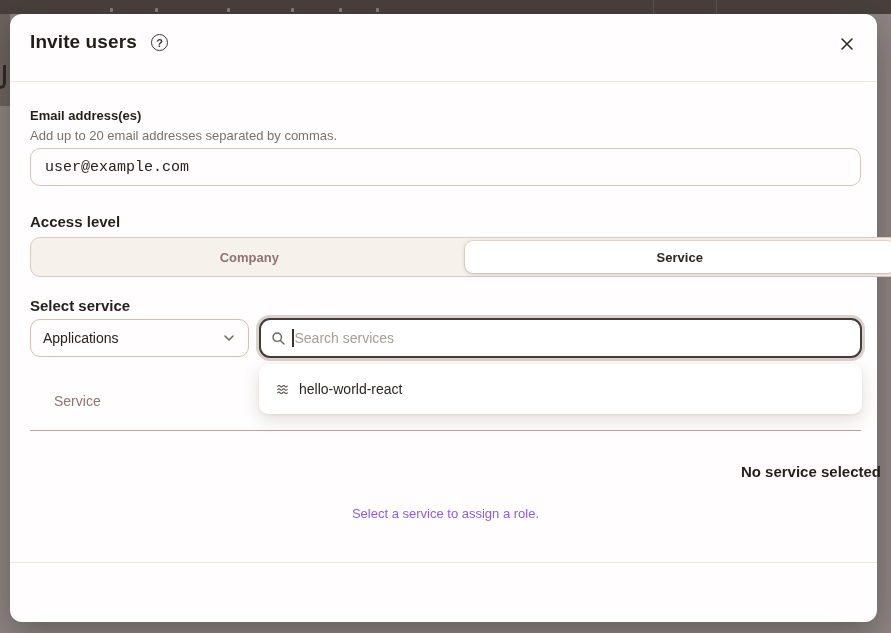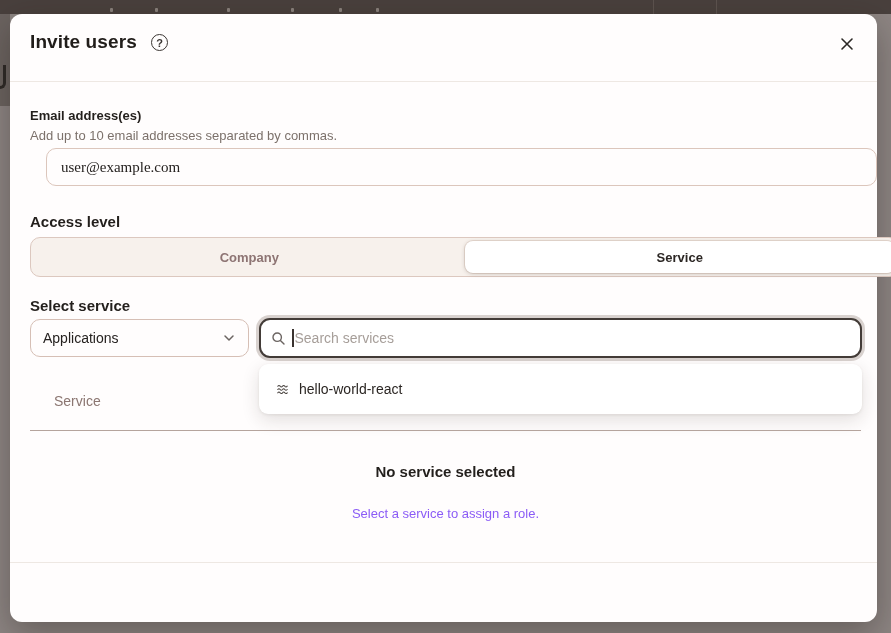--- a/index.html
+++ b/index.html
@@ -21,22 +21,22 @@
   .modal-title { position:absolute; left:20px; top:17px; font-size:19px; font-weight:700; color:#211d1a; letter-spacing:.1px; }
   .help-icon { position:absolute; left:141px; top:20px; width:17px; height:17px; border:1.4px solid #3a3532; border-radius:50%;
                color:#3a3532; font-size:11px; font-weight:700; display:flex; align-items:center; justify-content:center; cursor:default; }
   .close-btn { position:absolute; right:20px; top:20px; width:20px; height:20px; display:flex; align-items:center; justify-content:center; cursor:pointer; }
   .header-divider { position:absolute; left:0; top:67px; width:100%; height:1px; background:#eee8e3; }
 
   .label-sm { position:absolute; left:20px; font-size:13px; font-weight:700; color:#231f1c; }
   .helper { position:absolute; left:20px; font-size:13px; color:#7c716b; }
   .label-md { position:absolute; left:20px; font-size:15px; font-weight:700; color:#231f1c; }
 
-  .email-input { position:absolute; left:36px; top:134px; width:831px; height:38px; border:1px solid #dcc6bc; border-radius:10px;
-                 background:#fffdfd; padding:0 14px; font-size:15px; color:#262220; font-family:Liberation Serif, serif; outline:none; }
+  .email-input { position:absolute; left:20px; top:134px; width:831px; height:38px; border:1px solid #dcc6bc; border-radius:10px;
+                 background:#fffdfd; padding:0 14px; font-size:15px; color:#262220; font-family:Liberation Mono, monospace; outline:none; }
 
   .segmented { position:absolute; left:20px; top:223px; width:869px; height:40px; background:#f7f1ec; border:1px solid #dcc8bf;
                border-radius:10px; display:flex; padding:3px; }
   .seg-opt { flex:1; display:flex; align-items:center; justify-content:center; font-size:13px; font-weight:700; color:#8d7473; border-radius:8px; cursor:pointer; }
   .seg-opt.selected { background:#ffffff; color:#2b2623; box-shadow:0 1px 4px rgba(60,45,38,.22), 0 0 0 1px rgba(220,200,190,.55); }
 
   .category-select { position:absolute; left:20px; top:305px; width:219px; height:38px; border:1px solid #d6bfb5; border-radius:10px;
                      background:#fffdfd; display:flex; align-items:center; padding:0 12px; cursor:pointer; }
   .category-select .val { font-size:14px; color:#262220; }
   .category-select .chev { margin-left:auto; display:flex; }
@@ -49,21 +49,21 @@
   .search-input::placeholder { color:#a69e99; }
 
   .results-panel { position:absolute; left:249px; top:350px; width:603px; height:50px; background:#ffffff; border-radius:9px;
                    box-shadow:0 6px 18px rgba(50,38,30,.14), 0 1px 3px rgba(50,38,30,.08); display:flex; align-items:center; padding:0 16px; }
   .result-item { display:flex; align-items:center; gap:9px; cursor:pointer; width:100%; height:100%; }
   .result-item .txt { font-size:14px; color:#2b2623; }
 
   .table-header { position:absolute; left:44px; top:379px; font-size:14px; color:#8b7671; }
   .table-divider { position:absolute; left:20px; top:416px; width:831px; height:1px; background:#b5a49d; }
 
-  .empty-title { position:absolute; left:0; top:449px; width:871px; text-align:center; font-size:15px; font-weight:700; color:#231f1c; }
+  .empty-title { position:absolute; left:0; top:449px; width:871px; text-align:right; font-size:15px; font-weight:700; color:#231f1c; }
   .empty-sub { position:absolute; left:0; top:492px; width:871px; text-align:center; font-size:13px; color:#8b5cf6; }
 
   .footer-divider { position:absolute; left:0; top:548px; width:100%; height:1px; background:#eee8e3; }
   .btn { position:absolute; top:564px; height:36px; border-radius:9px; font-size:14px; font-weight:700;
          display:flex; align-items:center; justify-content:center; cursor:pointer; font-family:"Liberation Sans", sans-serif; }
   .btn-cancel { left:650px; width:78px; background:#ffffff; border:1px solid #ead8cf; color:#262220; }
   .btn-send { left:746px; width:105px; background:#ded4ce; border:none; color:#a5918a; cursor:default; }
 </style>
 </head>
 <body>
@@ -90,21 +90,21 @@
       <div class="help-icon">?</div>
       <div class="close-btn">
         <svg width="14" height="14" viewBox="0 0 14 14">
             <path d="M2 2 L12 12 M12 2 L2 12" stroke="#2b2825" stroke-width="1.6" stroke-linecap="round"></path>
           </svg>
       </div>
     </div>
     <div class="header-divider"></div>
 
     <div class="label-sm" style="top:94px">Email address(es)</div>
-    <div class="helper" style="top:114px">Add up to 10 email addresses separated by commas.</div>
+    <div class="helper" style="top:114px">Add up to 20 email addresses separated by commas.</div>
     <input class="email-input" type="text" value="user@example.com" style="">
 
     <div class="label-md" style="top:199px">Access level</div>
     <div class="segmented">
       <div class="seg-opt">Company</div>
       <div class="seg-opt selected">Service</div>
     </div>
 
     <div class="label-md" style="top:283px">Select service</div>
 

